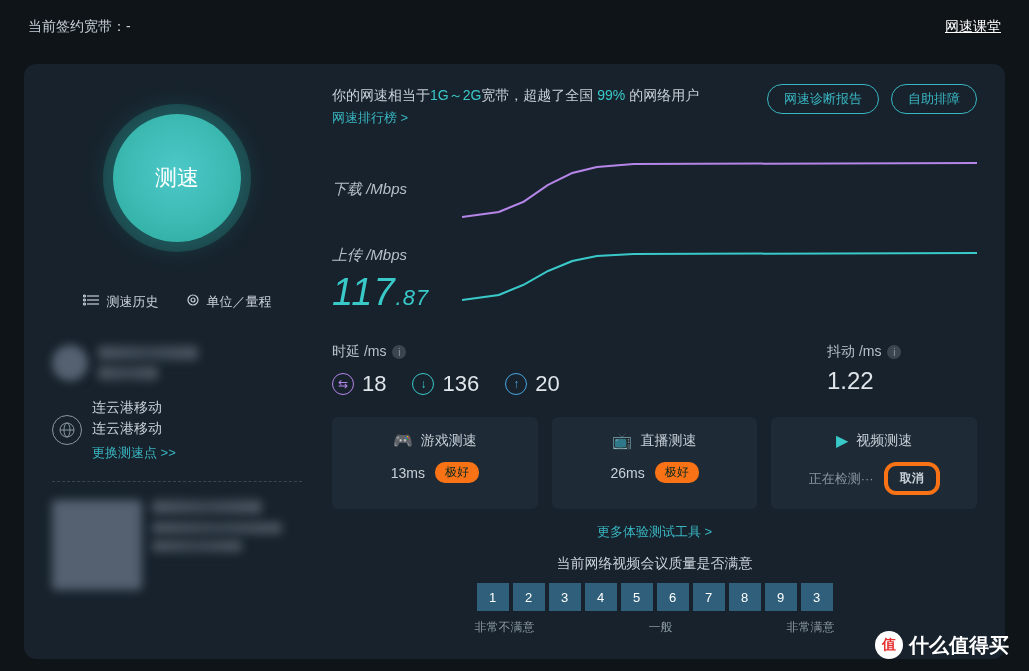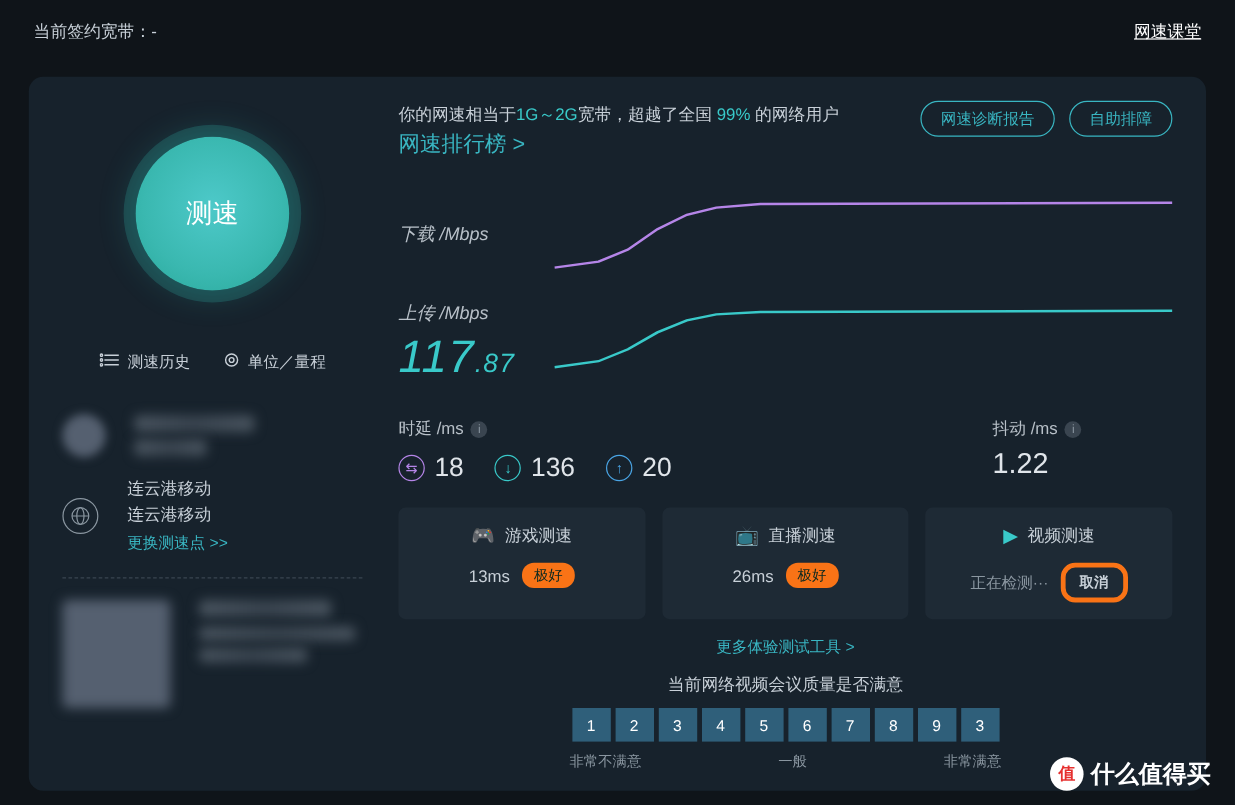--- a/index.html
+++ b/index.html
@@ -37,35 +37,35 @@
   box-shadow: 0 0 0 10px rgba(42,168,160,0.25), 0 0 30px rgba(42,200,190,0.3);
   display: flex; align-items: center; justify-content: center;
   color: #fff; font-size: 22px; font-weight: 500;
   margin-top: 30px; cursor: pointer;
 }
 .link-row {
   display: flex; gap: 26px; margin-top: 50px; font-size: 13px; color: #c8d0d8;
 }
 .link-row .item { display: flex; align-items: center; gap: 6px; cursor: pointer; }
 .info-block { width: 100%; margin-top: 34px; }
-.info-row { display: flex; gap: 24px; align-items: center; margin-bottom: 10px; }
+.info-row { display: flex; gap: 10px; align-items: center; margin-bottom: 10px; }
 .blur-box { filter: blur(5px); background: linear-gradient(90deg,#4a5560 0%,#3a4550 50%,#4a5560 100%); border-radius: 4px; }
 .blur-avatar { width: 36px; height: 36px; border-radius: 50%; background:#556070; filter: blur(4px); flex-shrink:0; }
 .blur-line { height: 14px; }
 .globe-icon { width: 30px; height: 30px; border: 1.5px solid #8a96a0; border-radius: 50%; display:flex; align-items:center; justify-content:center; font-size:15px; color:#8a96a0; flex-shrink:0;}
 .isp-text { font-size: 14px; line-height: 1.5; }
 .change-link { color: #39b6c2; font-size: 13px; cursor: pointer; margin-top:4px; display:inline-block;}
 .dashed-sep { width:100%; border-top: 1px dashed #3a4550; margin: 18px 0; }
 .qr-box { width: 90px; height: 90px; background: #556070; filter: blur(5px); border-radius:4px; flex-shrink:0;}
 
 .right-col { flex: 1; display: flex; flex-direction: column; }
 .summary-row { display: flex; justify-content: space-between; align-items: flex-start; }
 .summary-text { font-size: 14px; line-height: 1.6; }
 .teal { color: #39c9c9; }
-.rank-link { color: #39b6c2; font-size: 18px; cursor: pointer; }
+.rank-link { color: #39b6c2; font-size: 13px; cursor: pointer; }
 .pill-btns { display: flex; gap: 12px; }
 .pill {
   border: 1px solid #39b6c2; color: #39b6c2; background: transparent;
   padding: 5px 16px; border-radius: 16px; font-size: 13px; cursor: pointer;
 }
 .speed-row { display: flex; align-items: center; margin-top: 28px; gap: 20px; font-style: italic; }
 .speed-label { font-size: 15px; color: #b8c0c8; margin-bottom: 6px; }
 .speed-value { font-size: 38px; color: #39c9c9; font-weight: 400; letter-spacing: 1px; }
 .speed-value .dec { font-size: 22px; }
 .sparkline { flex: 1; height: 70px; }

